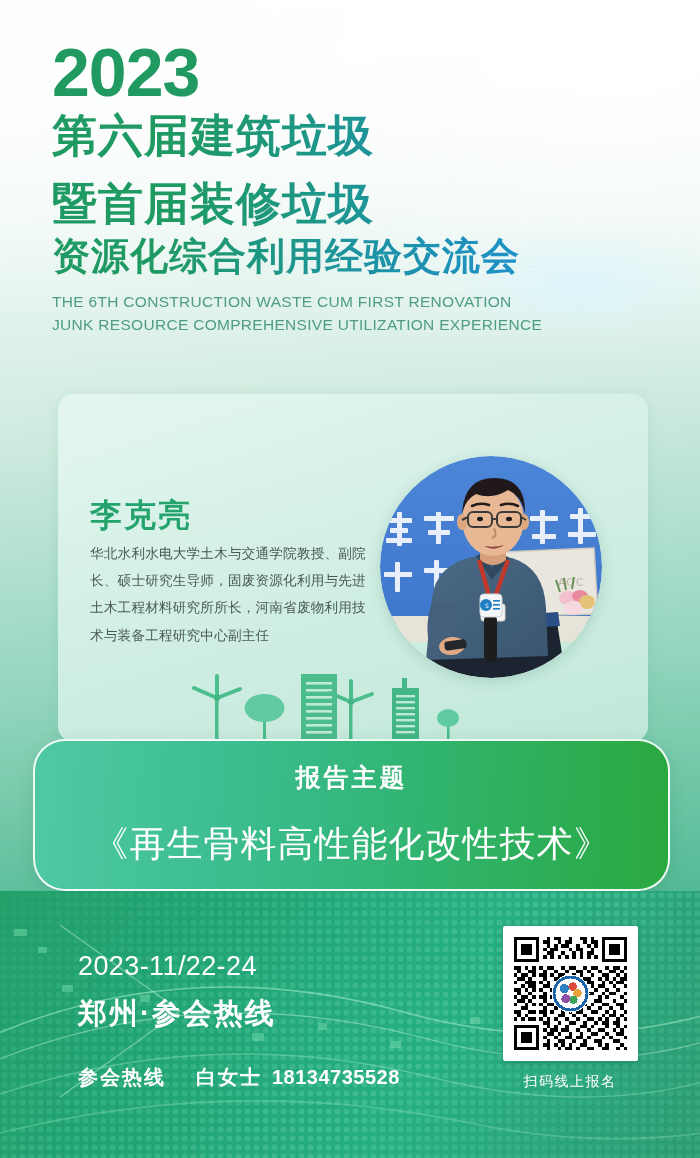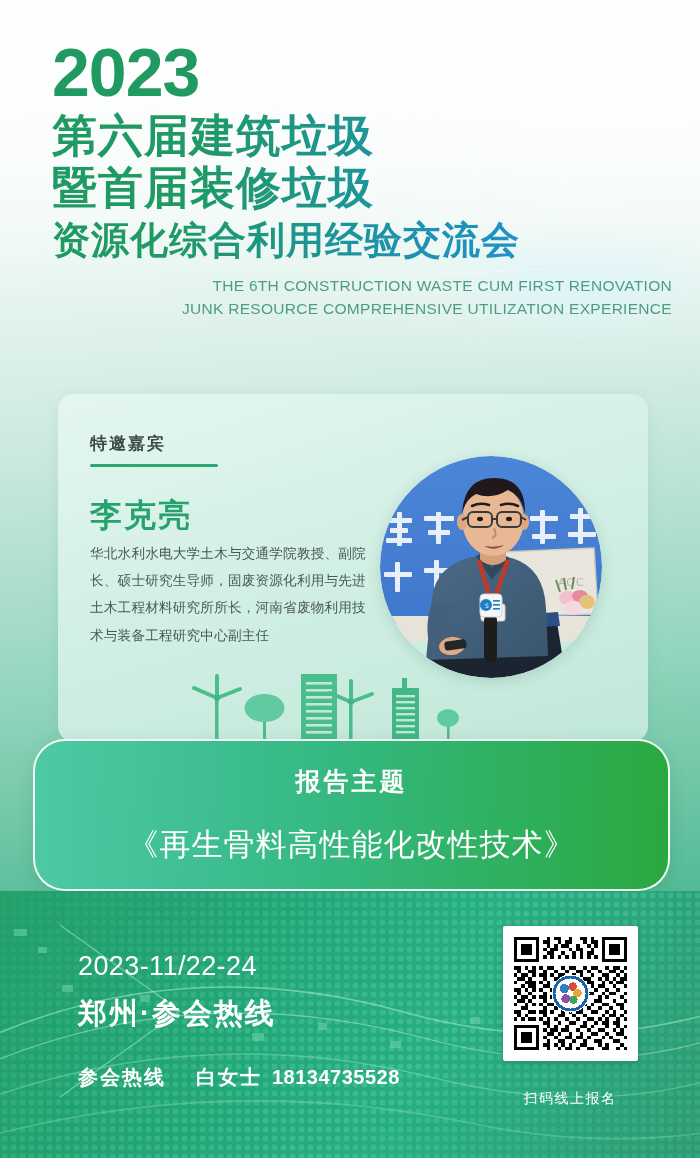--- a/index.html
+++ b/index.html
@@ -60,33 +60,32 @@
     font-weight:bold; line-height:1.12; white-space:nowrap;
     font-family:"Liberation Sans","DejaVu Sans",sans-serif;
   }
   .tline-1, .tline-2 {
     font-size:45px; letter-spacing:1px;
     background:linear-gradient(95deg,#1f9a63 0%,#1f9a63 22%,#1d93a6 58%,#1f8fd6 88%,#1f8fd6 100%);
     -webkit-background-clip:text; background-clip:text;
     -webkit-text-fill-color:transparent; color:transparent;
   }
   .tline-1 { margin-top:6px; }
-  .tline-2 { margin-top:2px; }
+  .tline-2 { margin-top:18px; }
   .tline-3 {
     font-size:38px; letter-spacing:1px; margin-top:6px;
     background:linear-gradient(95deg,#1f9a63 0%,#1f9a63 18%,#1d93a6 52%,#2090d8 86%,#2090d8 100%);
     -webkit-background-clip:text; background-clip:text;
     -webkit-text-fill-color:transparent; color:transparent;
   }
   .subtitle-en {
     margin-top:12px;
     font-size:15.5px; line-height:1.52; letter-spacing:.3px;
     color:#4f9d81; font-weight:500;
     font-family:"Liberation Sans","DejaVu Sans",sans-serif;
-    text-align:right;
   }
   .subtitle-en div { white-space:nowrap; }
 
   
   .guest-card {
     position:absolute; left:58px; top:394px; width:590px; height:348px;
     border-radius:16px;
     background:linear-gradient(160deg, rgba(228,247,240,.95) 0%, rgba(214,241,231,.92) 45%, rgba(200,235,222,.9) 100%);
     box-shadow:0 2px 16px rgba(30,120,90,.08);
     overflow:hidden;
@@ -130,21 +129,21 @@
     background:linear-gradient(92deg,#4ec9a4 0%,#3fbf93 26%,#34b87f 48%,#2fb162 72%,#2aa83f 100%);
     border:2px solid rgba(255,255,255,.92);
     display:flex; flex-direction:column; align-items:center; justify-content:center;
     box-shadow:0 4px 18px rgba(20,100,70,.14);
   }
   .topic-label {
     font-size:25px; font-weight:bold; color:#ffffff; letter-spacing:3px;
   }
   .topic-title {
     margin-top:26px;
-    font-size:31px; color:#ffffff; letter-spacing:1px; font-weight:400;font-family:Liberation Mono, monospace;
+    font-size:36px; color:#ffffff; letter-spacing:1px; font-weight:400;font-family:Liberation Mono, monospace;
   }
 
   
   .bottom {
     position:absolute; left:0; top:891px; width:700px; height:267px;
     overflow:hidden;
     background:linear-gradient(115deg,#23a06a 0%,#21a271 22%,#23a97c 44%,#27ae83 62%,#2aa57c 80%,#2e9a72 100%);
   }
   .bottom-dots { position:absolute; inset:0; }
   .bottom-wave { position:absolute; inset:0; }
@@ -169,21 +168,21 @@
   
   .qr-block { position:absolute; left:495px; top:35px; width:150px; text-align:center; }
   .qr-frame {
     width:135px; height:135px; margin:0 auto;
     background:#ffffff; padding:7px; border-radius:2px;
     box-shadow:0 2px 8px rgba(0,50,30,.18);
     position:relative;
   }
   .qr-svg { display:block; width:100%; height:100%; }
   .qr-caption {
-    margin-top:29px; font-size:14px; color:#ffffff; letter-spacing:1.5px;
+    margin-top:12px; font-size:14px; color:#ffffff; letter-spacing:1.5px;
   }
 </style>
 </head>
 <body>
 
 <div class="poster">
 
   <div class="streaks">
     <div class="glow"></div>
     <div class="streak s1"></div>
@@ -198,24 +197,20 @@
     <div class="tline tline-3">资源化综合利用经验交流会</div>
     <div class="subtitle-en">
       <div>THE 6TH CONSTRUCTION WASTE CUM FIRST RENOVATION</div>
       <div>JUNK RESOURCE COMPREHENSIVE UTILIZATION EXPERIENCE</div>
     </div>
   </div>
 
   <div class="guest-card">
     <div class="guest-inner">
 
-      <div class="guest-label-wrap">
-        <div class="guest-label">特邀嘉宾</div>
-        <div class="guest-rule"></div>
-      </div>
 
       <div class="guest-name">李克亮</div>
 
       <div class="guest-bio">华北水利水电大学土木与交通学院教授、副院长、硕士研究生导师，固废资源化利用与先进土木工程材料研究所所长，河南省废物利用技术与装备工程研究中心副主任</div>
 
       <div class="photo-circle">
         <svg class="photo-svg" viewBox="0 0 222 222" preserveAspectRatio="xMidYMid slice">
           <defs>
             <clipPath id="circClip">
                 <circle cx="111" cy="111" r="111"></circle>

